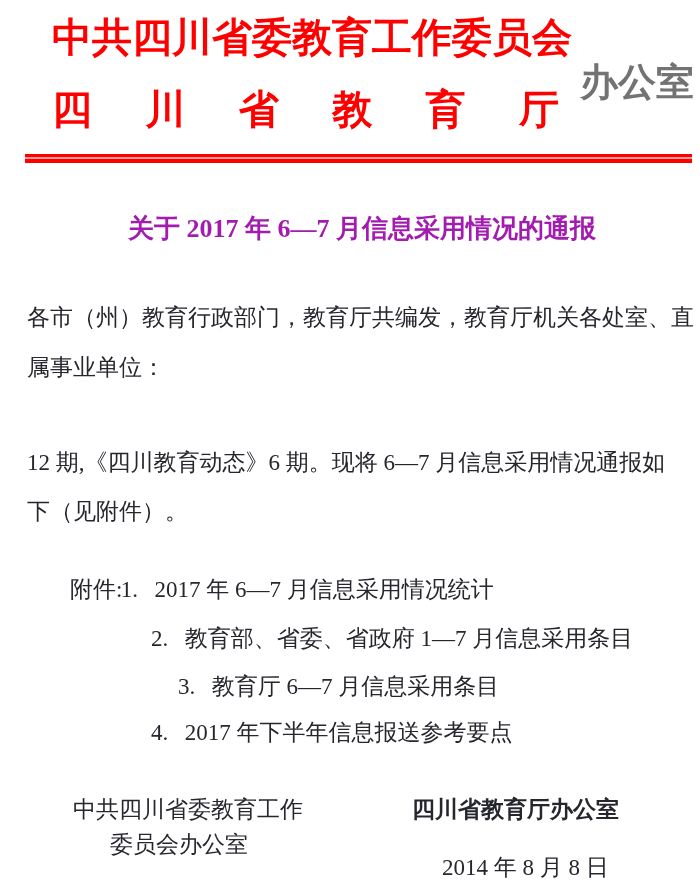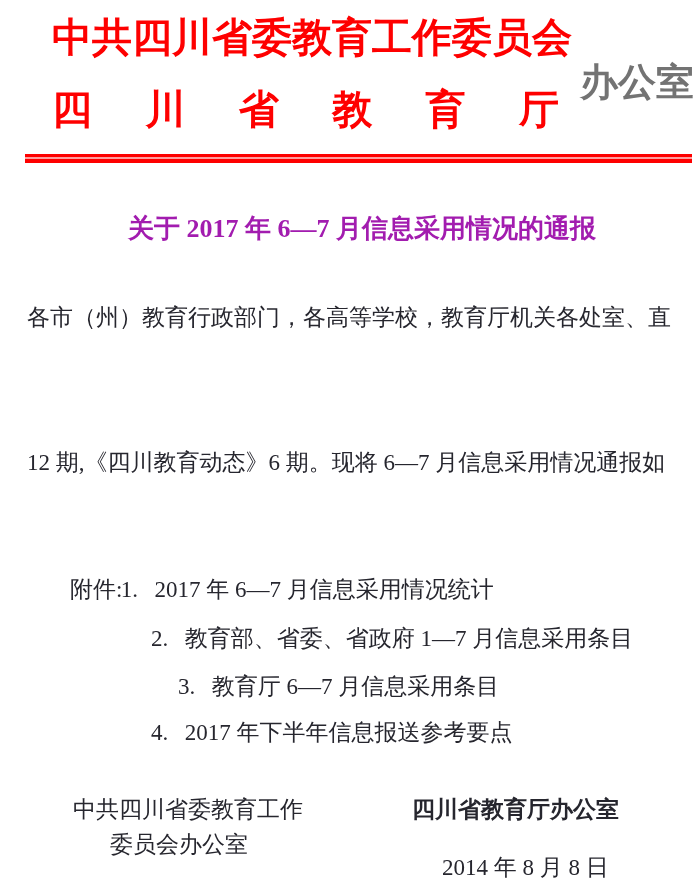--- a/index.html
+++ b/index.html
@@ -108,22 +108,24 @@
     <span>育</span>
     <span>厅</span>
   </div>
 
   <div class="abs office-suffix">办公室</div>
 
   <div class="abs red-rule"></div>
 
   <div class="abs doc-title">关于 2017 年 6—7 月信息采用情况的通报</div>
 
-  <div class="abs body-line bl1">各市（州）教育行政部门，各高等学校，教育厅机关各处室、直</div>
+  <div class="abs body-line bl1">各市（州）教育行政部门，教育厅共编发，教育厅机关各处室、直</div>
+  <div class="abs body-line bl2">属事业单位：</div>
   <div class="abs body-line bl4">12 期,《四川教育动态》6 期。现将 6—7 月信息采用情况通报如</div>
+  <div class="abs body-line bl5">下（见附件）。</div>
 
   <div class="abs att-row att1">
     <span class="att-label">附件:</span>
     <span class="att-num">1.</span>
     <span>2017 年 6—7 月信息采用情况统计</span>
   </div>
   <div class="abs att-row att2">
     <span class="att-num">2.</span>
     <span>教育部、省委、省政府 1—7 月信息采用条目</span>
   </div>

